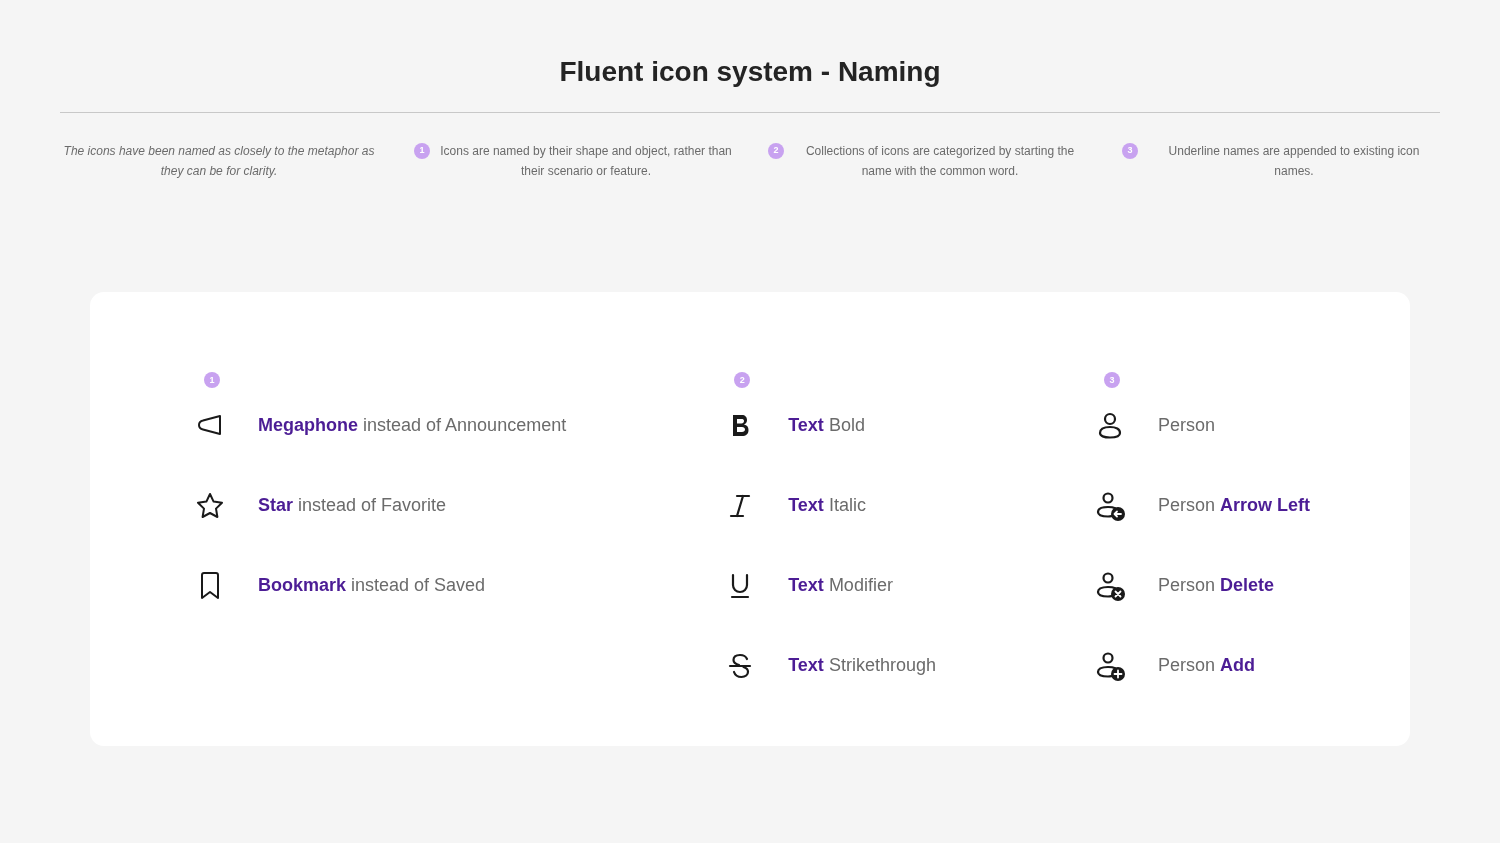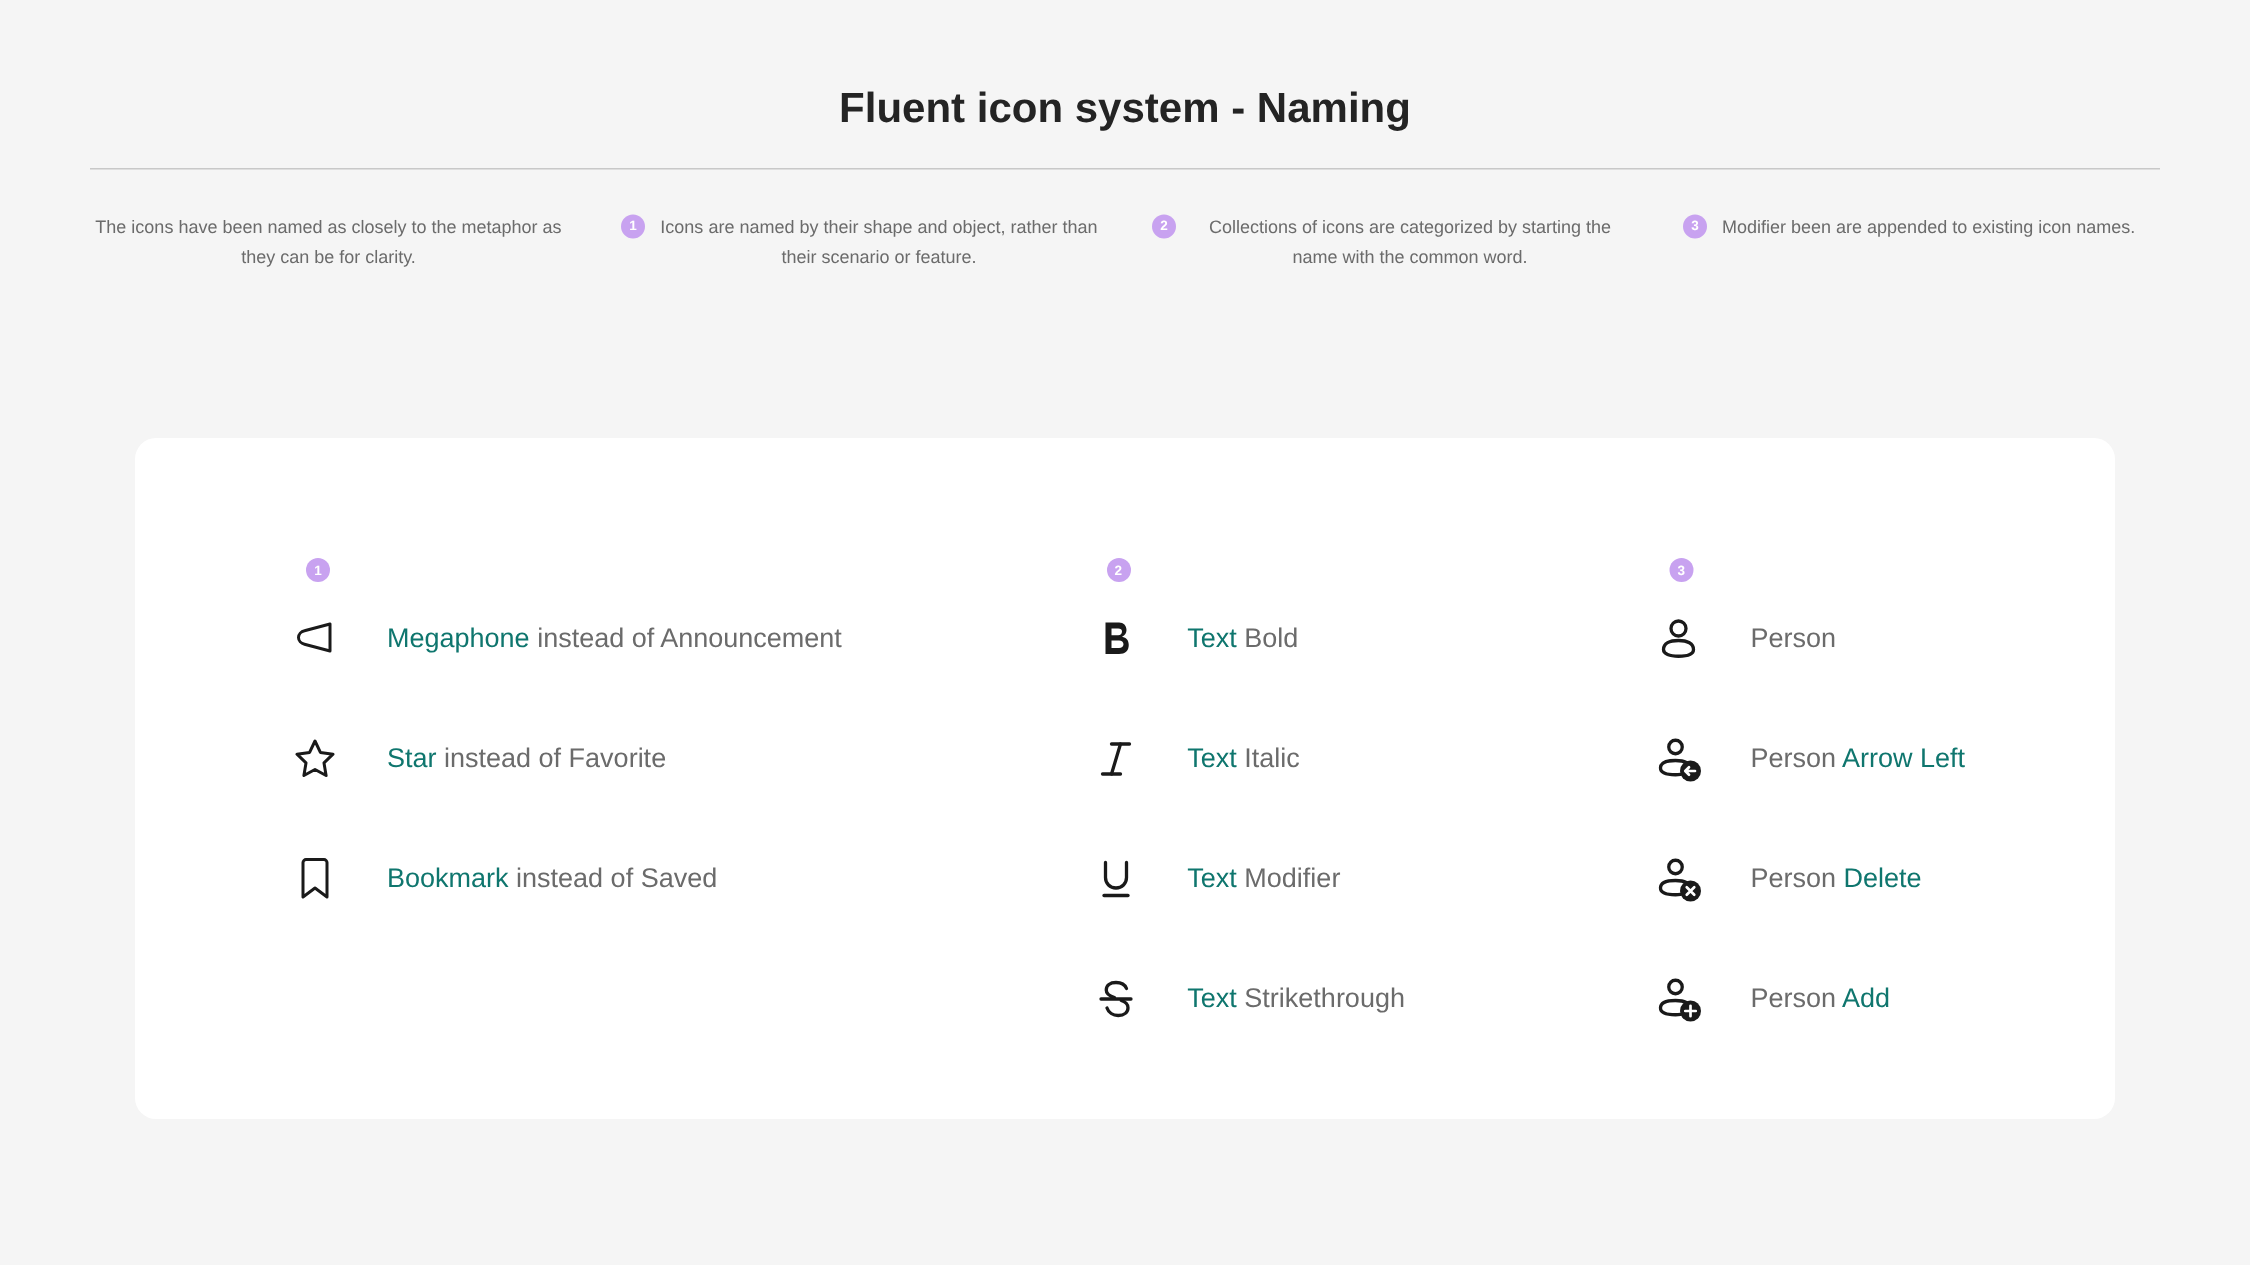--- a/index.html
+++ b/index.html
@@ -39,20 +39,21 @@
     flex: 1;
     display: flex;
     align-items: flex-start;
     gap: 10px;
     font-size: 12px;
     color: #6b6b6b;
     line-height: 1.7;
   }
   .note.intro {
     display: block;
+    font-style: italic;
   }
   .badge {
     flex-shrink: 0;
     width: 16px;
     height: 16px;
     border-radius: 50%;
     background: #c8a2f0;
     color: #fff;
     font-size: 9px;
     font-weight: 600;
@@ -110,22 +111,22 @@
   .icon-slot svg {
     width: 32px;
     height: 32px;
   }
   .label {
     font-size: 18px;
     color: #6b6b6b;
     white-space: nowrap;
   }
   .label .bold {
-    font-weight: 400;
-    color: #0f766e;
+    font-weight: 700;
+    color: #4c1d95;
   }
 </style>
 </head>
 <body>
 
 <svg width="0" height="0" style="position:absolute">
   <defs>
 
     <g id="ic-megaphone">
       <path d="M26 6 L26 24 L9 19.5 C6.8 19 5 17.2 5 15 C5 12.8 6.8 11 9 10.5 Z" fill="none" stroke="currentColor" stroke-width="2" stroke-linejoin="round"></path>
@@ -189,21 +190,21 @@
     <div class="note">
       <span class="badge">1</span>
       <span>Icons are named by their shape and object, rather than their scenario or feature.</span>
     </div>
     <div class="note">
       <span class="badge">2</span>
       <span>Collections of icons are categorized by starting the name with the common word.</span>
     </div>
     <div class="note">
       <span class="badge">3</span>
-      <span>Modifier been are appended to existing icon names.</span>
+      <span>Underline names are appended to existing icon names.</span>
     </div>
   </div>
 
   <div class="card">
     <div class="columns">
 
       <div class="col">
         <span class="col-badge">1</span>
 
         <div class="item">

